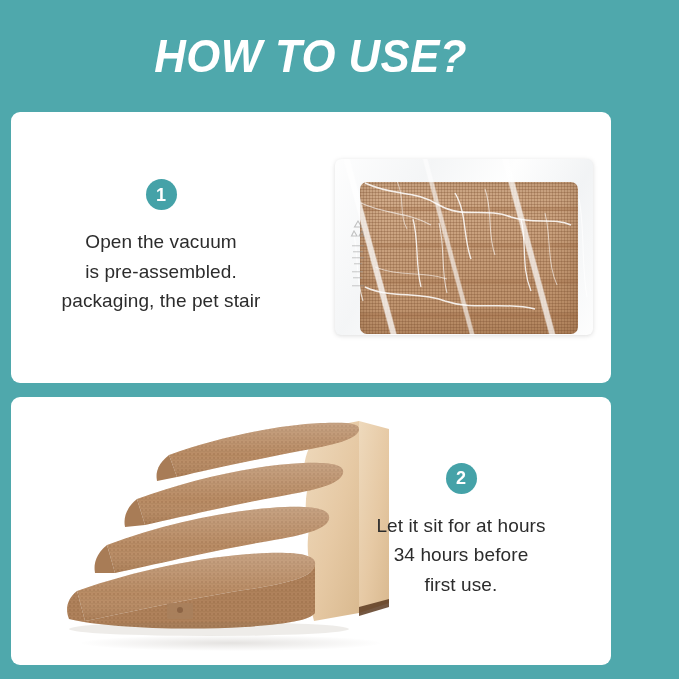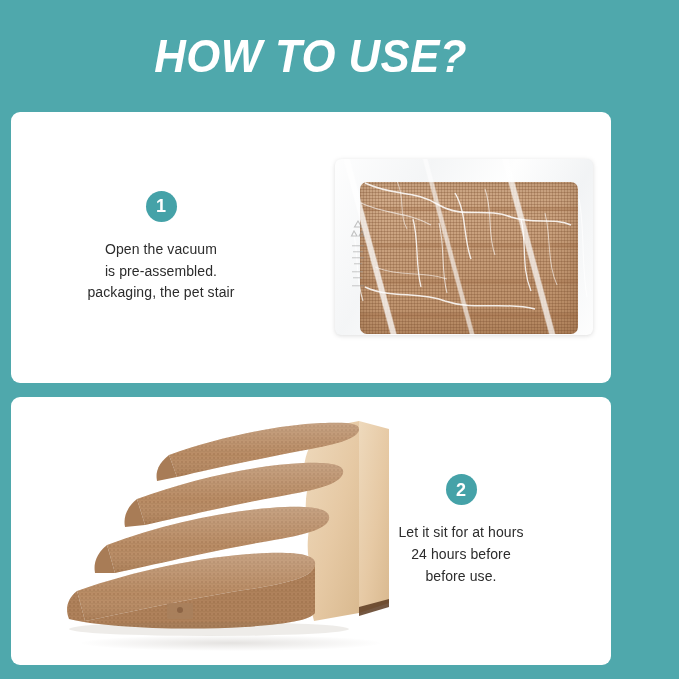--- a/index.html
+++ b/index.html
@@ -100,21 +100,21 @@
     display: flex;
     align-items: center;
     justify-content: center;
     line-height: 1;
     margin-bottom: 17px;
     flex: none;
   }
 
   .step-text {
     color: #2c2c2c;
-    font-size: 14px;
+    font-size: 19px;
     line-height: 1.55;
     text-align: center;
     font-weight: 400;
     letter-spacing: 0.1px;
     max-width: 250px;
   }
   .step-text .ln { display: block; white-space: nowrap; }
 
   
   .bag-wrap {
@@ -382,21 +382,21 @@
         </svg>
 
       </div>
     </div>
 
     <div class="panel panel-text">
       <div class="step">
         <div class="badge">2</div>
         <div class="step-text">
           <span class="ln">Let it sit for at hours</span>
-          <span class="ln">24 hours before</span>
-          <span class="ln">before use.</span>
+          <span class="ln">34 hours before</span>
+          <span class="ln">first use.</span>
         </div>
       </div>
     </div>
 
   </div>
 
 </div>
 
 </body></html>

